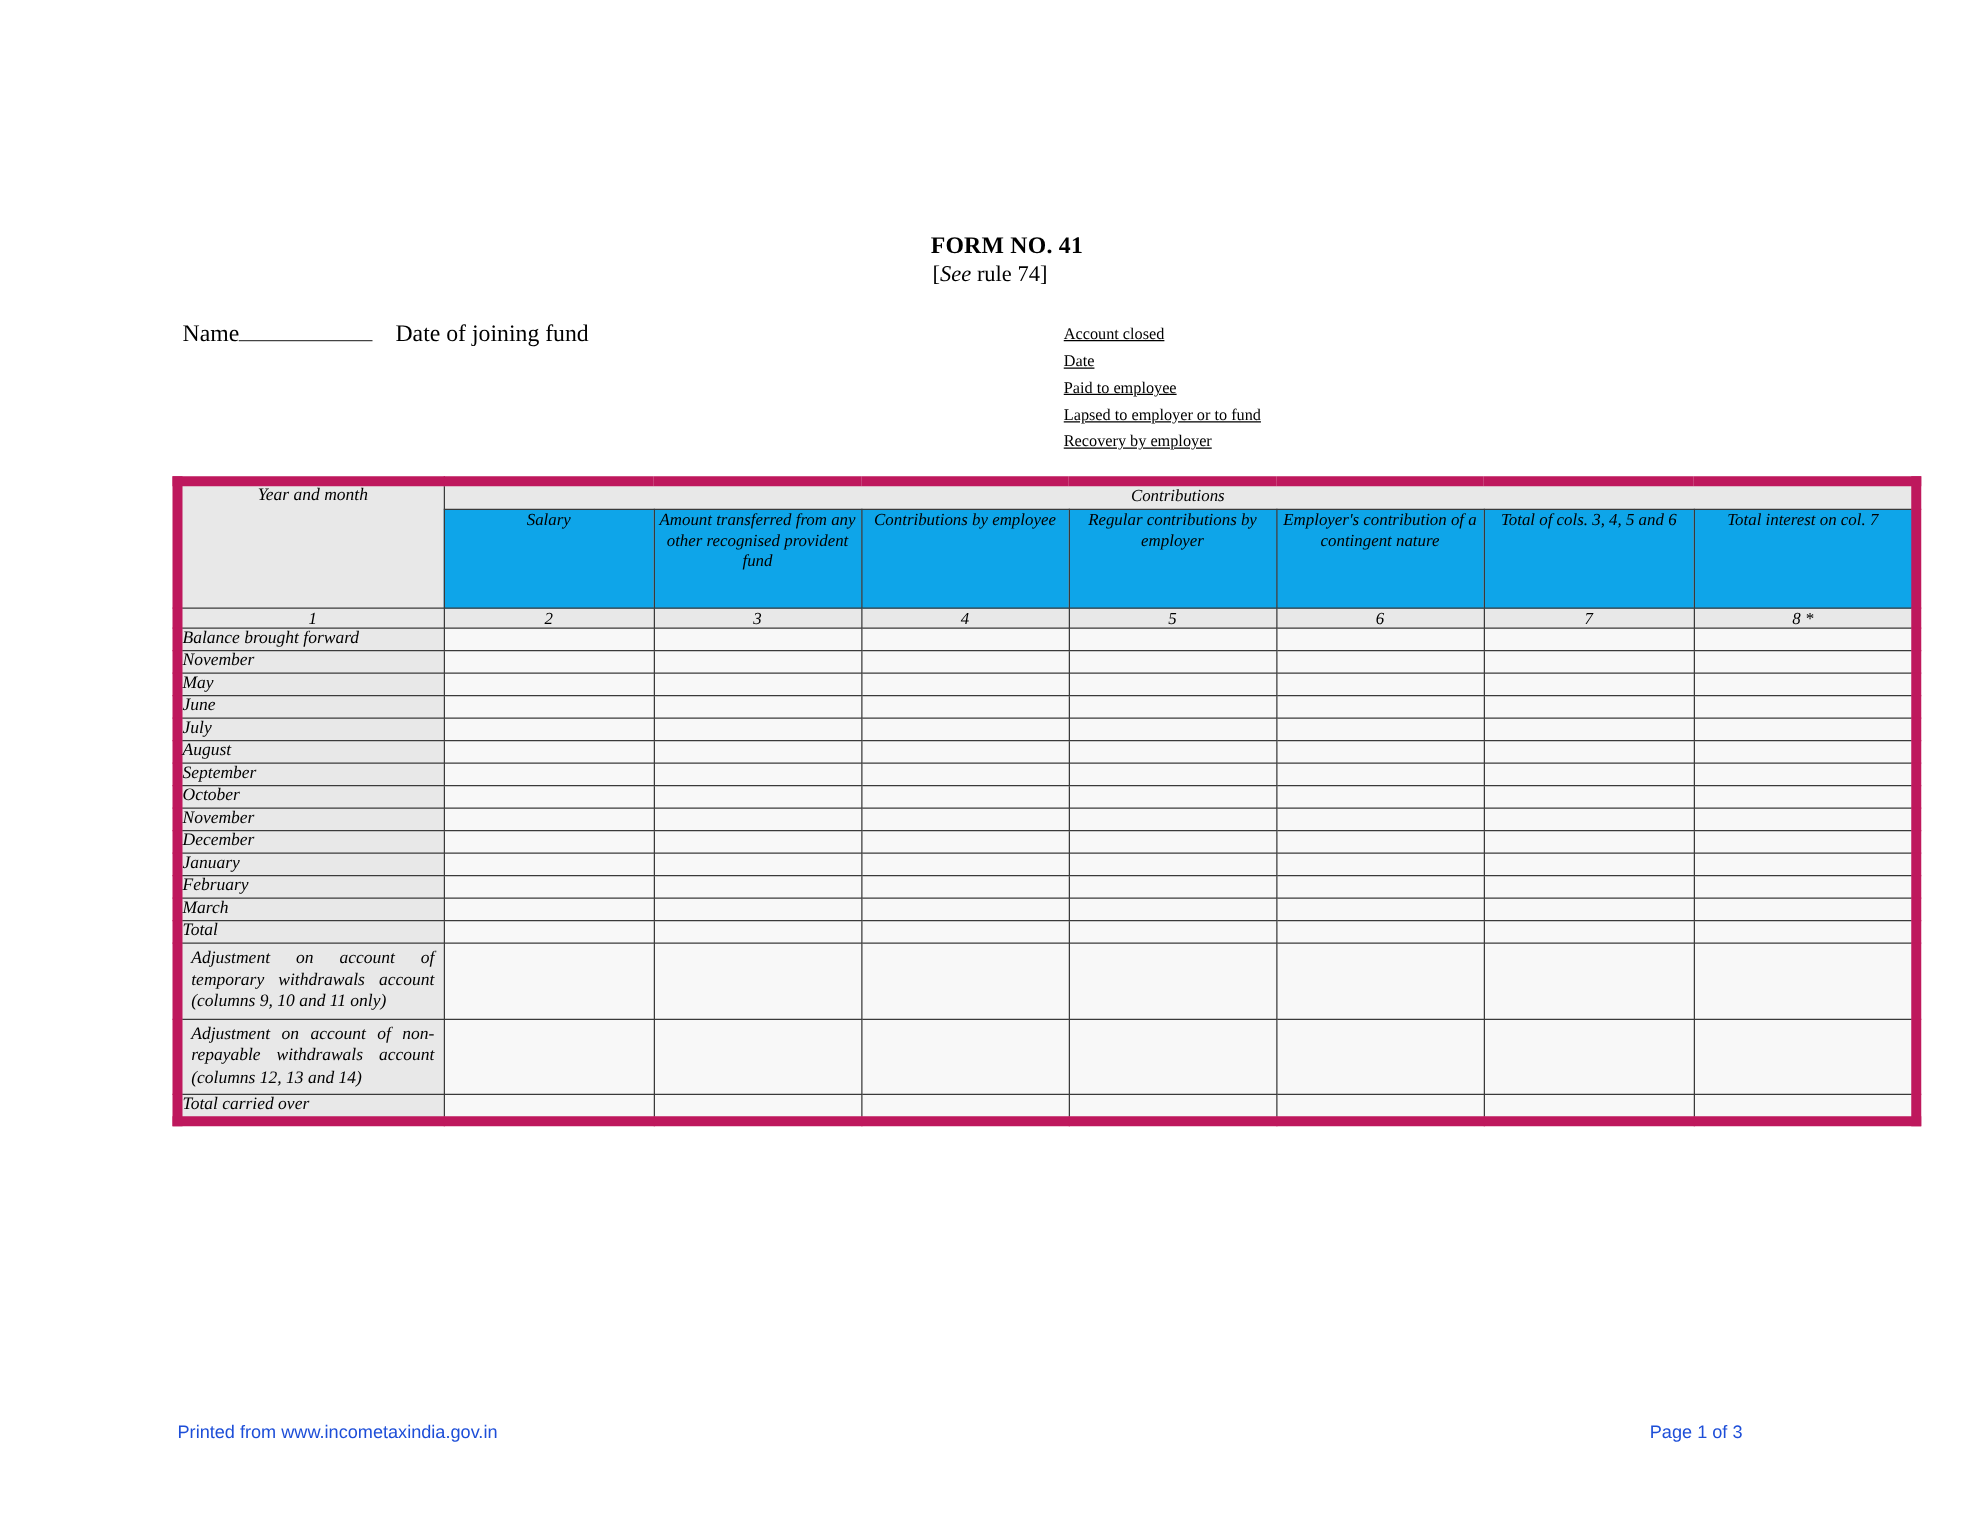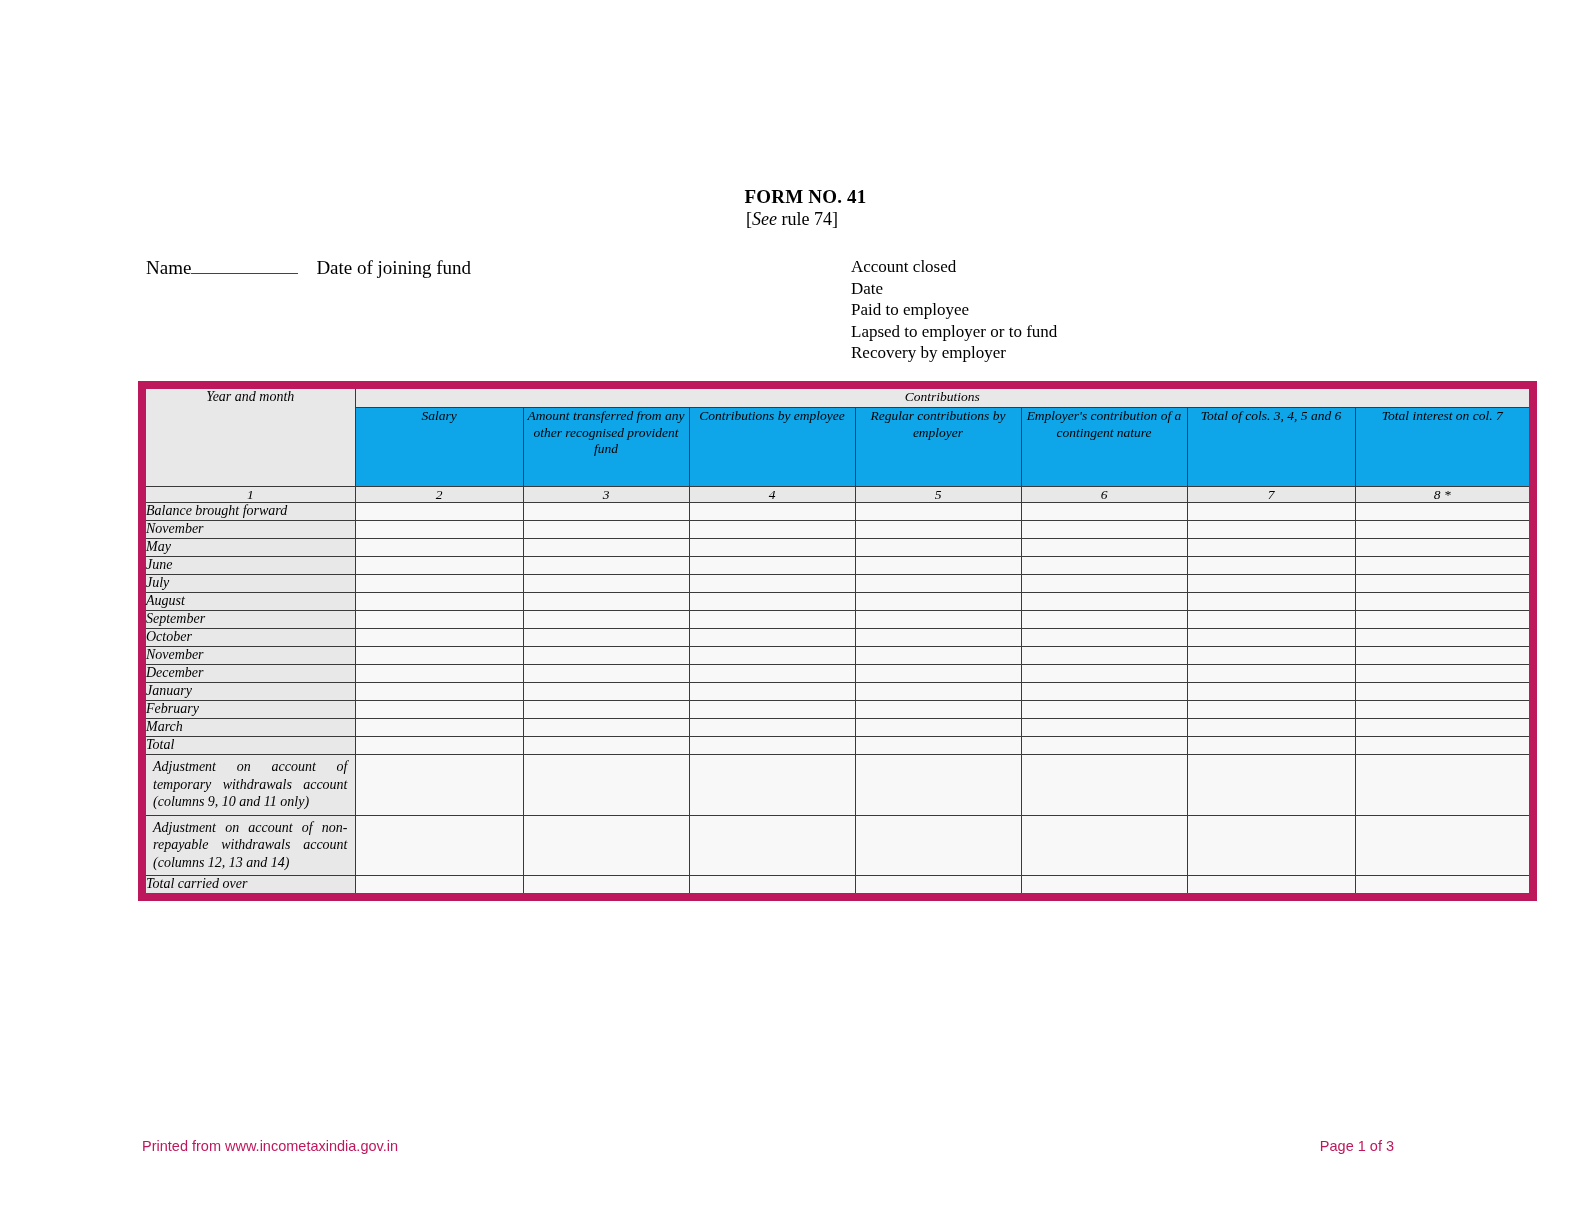--- a/index.html
+++ b/index.html
@@ -67,22 +67,23 @@
     height: 16px;
     margin: 0 2px 0 0;
   }
   .name-gap { display: inline-block; width: 16px; }
 
   
   .info-list {
     position: absolute;
     left: 851px;
     top: 256px;
-    font-size: 17px;
+    font-size: 13px;
     line-height: 21.6px;
+    text-decoration: underline;
   }
   .info-list div { white-space: nowrap; }
 
   
   .tbl-wrap {
     position: absolute;
     left: 138px;
     top: 381px;
     width: 1395px;
   }
@@ -165,21 +166,21 @@
 
   
   .footer {
     position: absolute;
     left: 0;
     top: 1138px;
     width: 1532px;
     height: 24px;
     font-family: "Liberation Sans", "DejaVu Sans", sans-serif;
     font-size: 14.5px;
-    color: #be185d;
+    color: #1d4ed8;
   }
   .footer .left {
     position: absolute;
     left: 142px;
     top: 0;
   }
   .footer .right {
     position: absolute;
     right: 138px;
     top: 0;

